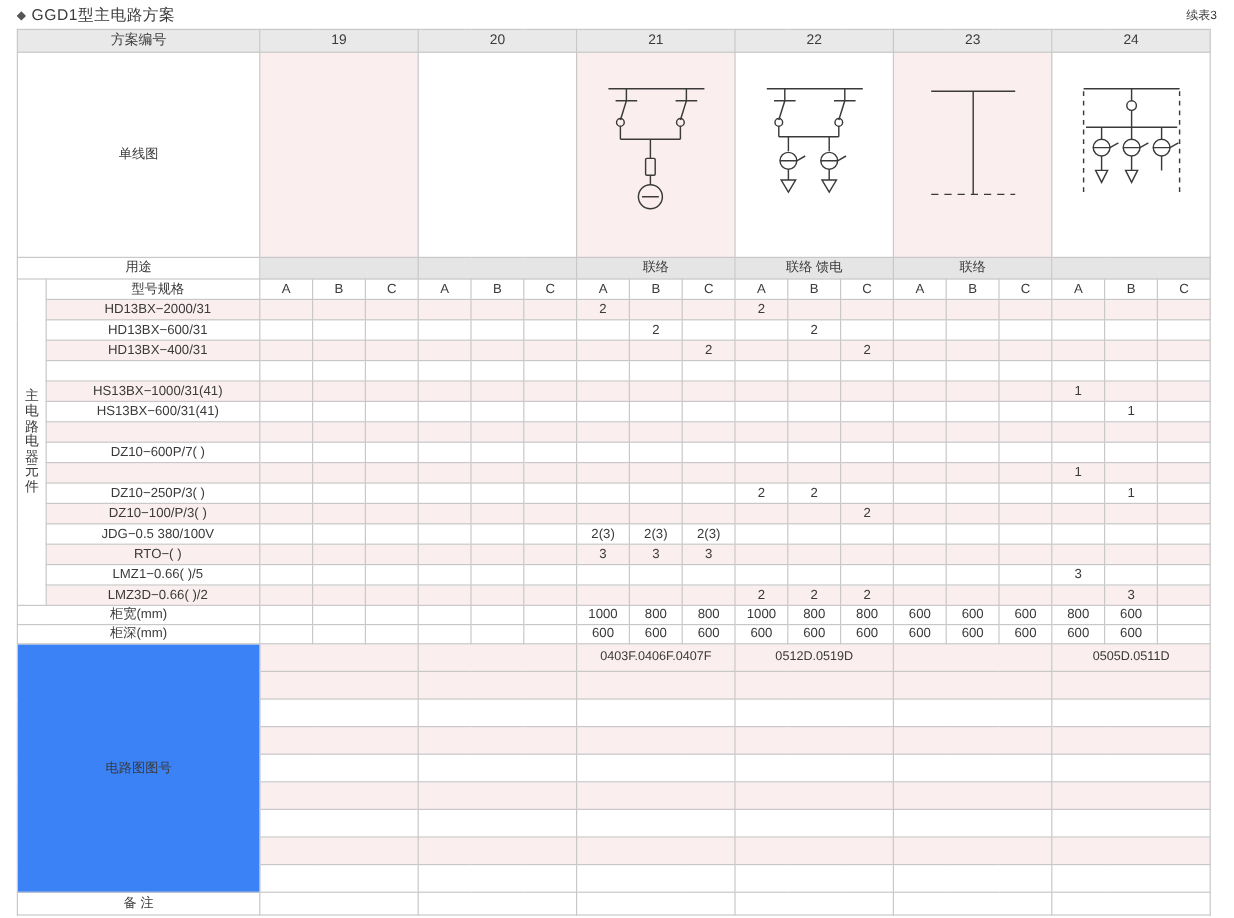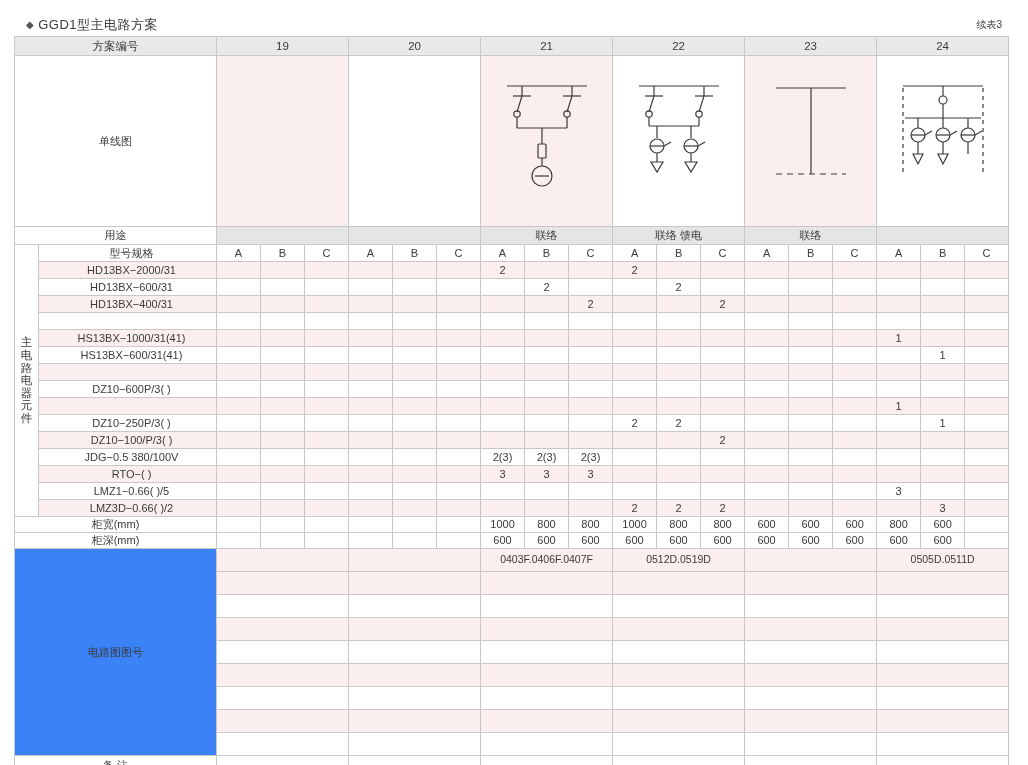--- a/index.html
+++ b/index.html
@@ -13,21 +13,21 @@
     font-family: "Liberation Sans", sans-serif;
     font-size: 12px;
     color: #333333;
     position: relative;
   }
   .page {
     width: 1028px;
     height: 765px;
     position: relative;
     box-sizing: border-box;
-    padding: 12px;
+    padding: 0;
   }
   .title-bar {
     position: relative;
     height: 24px;
     padding: 4px 12px 0 14px;
     box-sizing: border-box;
   }
   .title-text {
     font-size: 13px;
     color: #3a3a3a;
@@ -44,21 +44,21 @@
     position: absolute;
     right: 14px;
     top: 6px;
     font-size: 10px;
     color: #3a3a3a;
   }
   table.main {
     border-collapse: collapse;
     table-layout: fixed;
     width: 867px;
-    margin-left: 2px;
+    margin-left: 14px;
     font-size: 11px;
   }
   table.main td, table.main th {
     border: 1px solid #c8c8c8;
     padding: 0;
     text-align: center;
     vertical-align: middle;
     color: #3a3a3a;
     font-weight: normal;
     line-height: 1.1;
@@ -452,21 +452,21 @@
       <td class="pink"></td>
       <td class="pink"></td>
       <td class="pink"></td>
       <td class="pink"></td>
       <td class="pink"></td>
       <td class="pink"></td>
       <td class="pink"></td>
       <td class="pink"></td>
     </tr>
     <tr class="datarow">
-      <td class="rowlabel white">DZ10−600P/3(  )</td>
+      <td class="rowlabel white">DZ10−600P/7(  )</td>
       <td class="white"></td>
       <td class="white"></td>
       <td class="white"></td>
       <td class="white"></td>
       <td class="white"></td>
       <td class="white"></td>
       <td class="white"></td>
       <td class="white"></td>
       <td class="white"></td>
       <td class="white"></td>

